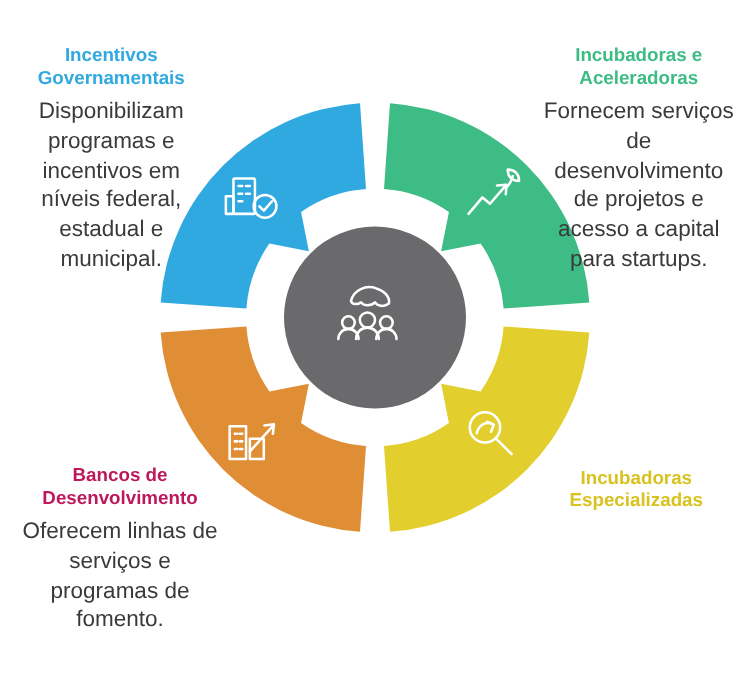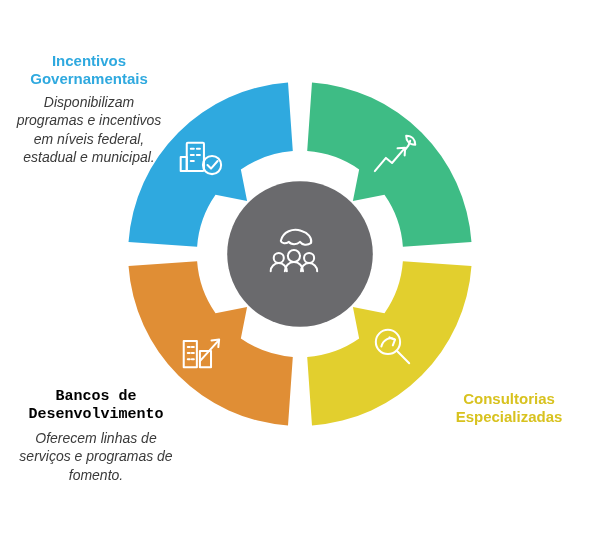--- a/index.html
+++ b/index.html
@@ -21,30 +21,29 @@
     top: 72px;
     width: 364px;
     height: 364px;
   }
   .label {
     position: absolute;
     text-align: center;
     color: #3a3a3a;
   }
   .label h3 {
-    margin: 16px 0 5px 0;
+    margin: 0 0 5px 0;
     font-size: 15px;
     line-height: 1.2;
     font-weight: 700;
   }
   .label p {
     margin: 0;
-    font-size: 14px;
+    font-size: 18px;
     line-height: 1.32;
-    font-style: italic;
   }
   .label-tl { left: 10px;  top: 36px;  width: 158px; }
   .label-tr { left: 432px; top: 36px;  width: 158px; }
   .label-bl { left: 16px;  top: 372px; width: 160px; }
   .label-br { left: 426px; top: 374px; width: 166px; }
   .icon-stroke {
     fill: none;
     stroke: #ffffff;
     stroke-width: 2;
     stroke-linecap: round;
@@ -107,23 +106,27 @@
       <circle cx="42" cy="40" r="5"></circle>
       <path d="M34 53 a8 8 0 0 1 16 0"></path>
     </g>
   </svg>
 
   <div class="label label-tl">
     <h3 style="color: rgb(47, 169, 223);">Incentivos Governamentais</h3>
     <p>Disponibilizam programas e incentivos em níveis federal, estadual e municipal.</p>
   </div>
 
+  <div class="label label-tr">
+    <h3 style="color: rgb(62, 188, 133);">Incubadoras e Aceleradoras</h3>
+    <p>Fornecem serviços de desenvolvimento de projetos e acesso a capital para startups.</p>
+  </div>
 
   <div class="label label-bl">
-    <h3 style="color: #000000; font-family: Liberation Mono, monospace;">Bancos de Desenvolvimento</h3>
+    <h3 style="color: #be185d;">Bancos de Desenvolvimento</h3>
     <p>Oferecem linhas de serviços e programas de fomento.</p>
   </div>
 
   <div class="label label-br">
-    <h3 style="color: rgb(216, 194, 31);">Consultorias Especializadas</h3>
+    <h3 style="color: rgb(216, 194, 31);">Incubadoras Especializadas</h3>
   </div>
 
 </div>
 
 </body></html>

